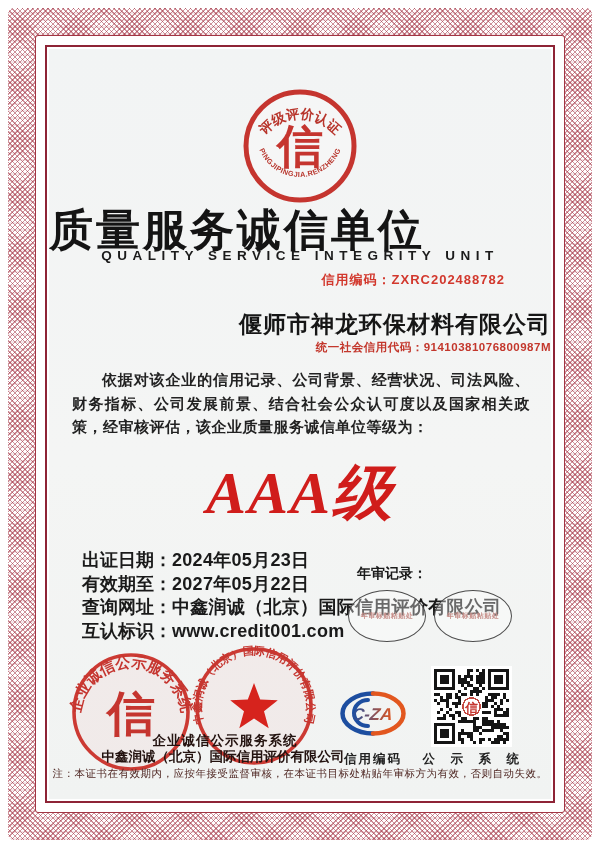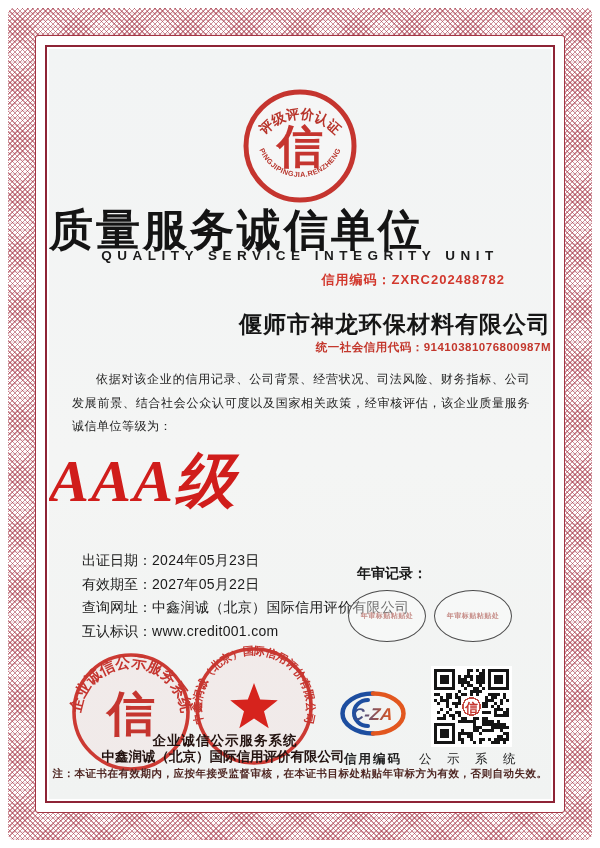--- a/index.html
+++ b/index.html
@@ -58,33 +58,33 @@
     top:260px; width:100%; text-align:right;
     font-size:23px; font-weight:900; color:#161616; letter-spacing:1px;
   }
   .uscc {
     top:291px; width:100%; text-align:right;
     font-size:11.5px; font-weight:700; color:#c3372c; letter-spacing:0.5px;
   }
 
   .body-text {
     top:319px; left:23px; width:458px;
-    font-size:12px; line-height:23.5px; font-weight:400; color:#222;
+    font-size:15px; line-height:23.5px; font-weight:700; color:#222;
     text-align:justify; text-indent:2em; letter-spacing:0.5px;
   }
 
   .grade {
-    top:392px; width:100%; text-align:left;
+    top:404px; width:100%; text-align:center;
     font-family:"Liberation Serif", serif; font-style:italic; font-weight:700;
     font-size:60px; color:#d01d1b; letter-spacing:2px;
   }
 
   
   .details { top:500px; left:33px; }
-  .detail-row { font-size:14px; font-weight:400; color:#1a1a1a; line-height:23.5px; white-space:nowrap; }
+  .detail-row { font-size:18px; font-weight:700; color:#1a1a1a; line-height:23.5px; white-space:nowrap; }
   .detail-row .val { letter-spacing:0.3px; }
 
   .annual-label { top:516px; left:308px; font-size:14px; font-weight:700; color:#1a1a1a; }
   .sticker { top:541px; width:78px; height:52px; border:1.6px solid #4d4d4d; border-radius:50%;
              display:flex; align-items:center; justify-content:center; background:rgba(255,255,255,0.35); }
   .sticker.s1 { left:299px; } .sticker.s2 { left:385px; }
   .sticker span { font-size:7px; color:#c78f8a; font-weight:700; letter-spacing:0.5px; }
 
   
   .seal-left  { left:20px;  top:601px; width:124px; height:124px; }
@@ -94,25 +94,25 @@
                   font-size:13.5px; font-weight:900; color:#23120f; letter-spacing:1px; }
   .footer-line2 { top:699px; left:4px; width:340px; text-align:center;
                   font-size:13.5px; font-weight:900; color:#23120f; white-space:nowrap; }
 
   .cza { left:289px; top:640px; width:70px; height:49px; }
   .mutual-label { top:702px; left:282px; width:84px; text-align:center;
                   font-size:12.5px; font-weight:900; color:#222; letter-spacing:2px; }
 
   .qr-box { left:382px; top:617px; width:81px; height:81px; background:#fff; padding:3px; }
   .qr-box svg { width:100%; height:100%; display:block; }
-  .qr-label { top:702px; left:370px; width:106px; text-align:left;
-              font-size:12.5px; font-weight:400; color:#222; letter-spacing:6px; }
+  .qr-label { top:702px; left:370px; width:106px; text-align:right;
+              font-size:12.5px; font-weight:700; color:#222; letter-spacing:6px; }
 
   .note { top:718px; width:100%; text-align:center;
-          font-size:10.5px; font-weight:700; color:#4f2723; letter-spacing:0.5px; white-space:nowrap; }
+          font-size:10.5px; font-weight:400; color:#4f2723; letter-spacing:0.5px; white-space:nowrap; }
 
   
   svg text { font-family:"Liberation Sans", sans-serif; }
 </style>
 </head>
 <body>
 
 <div class="band"></div>
 <div class="gap"></div>
 <div class="inner-frame"></div>

